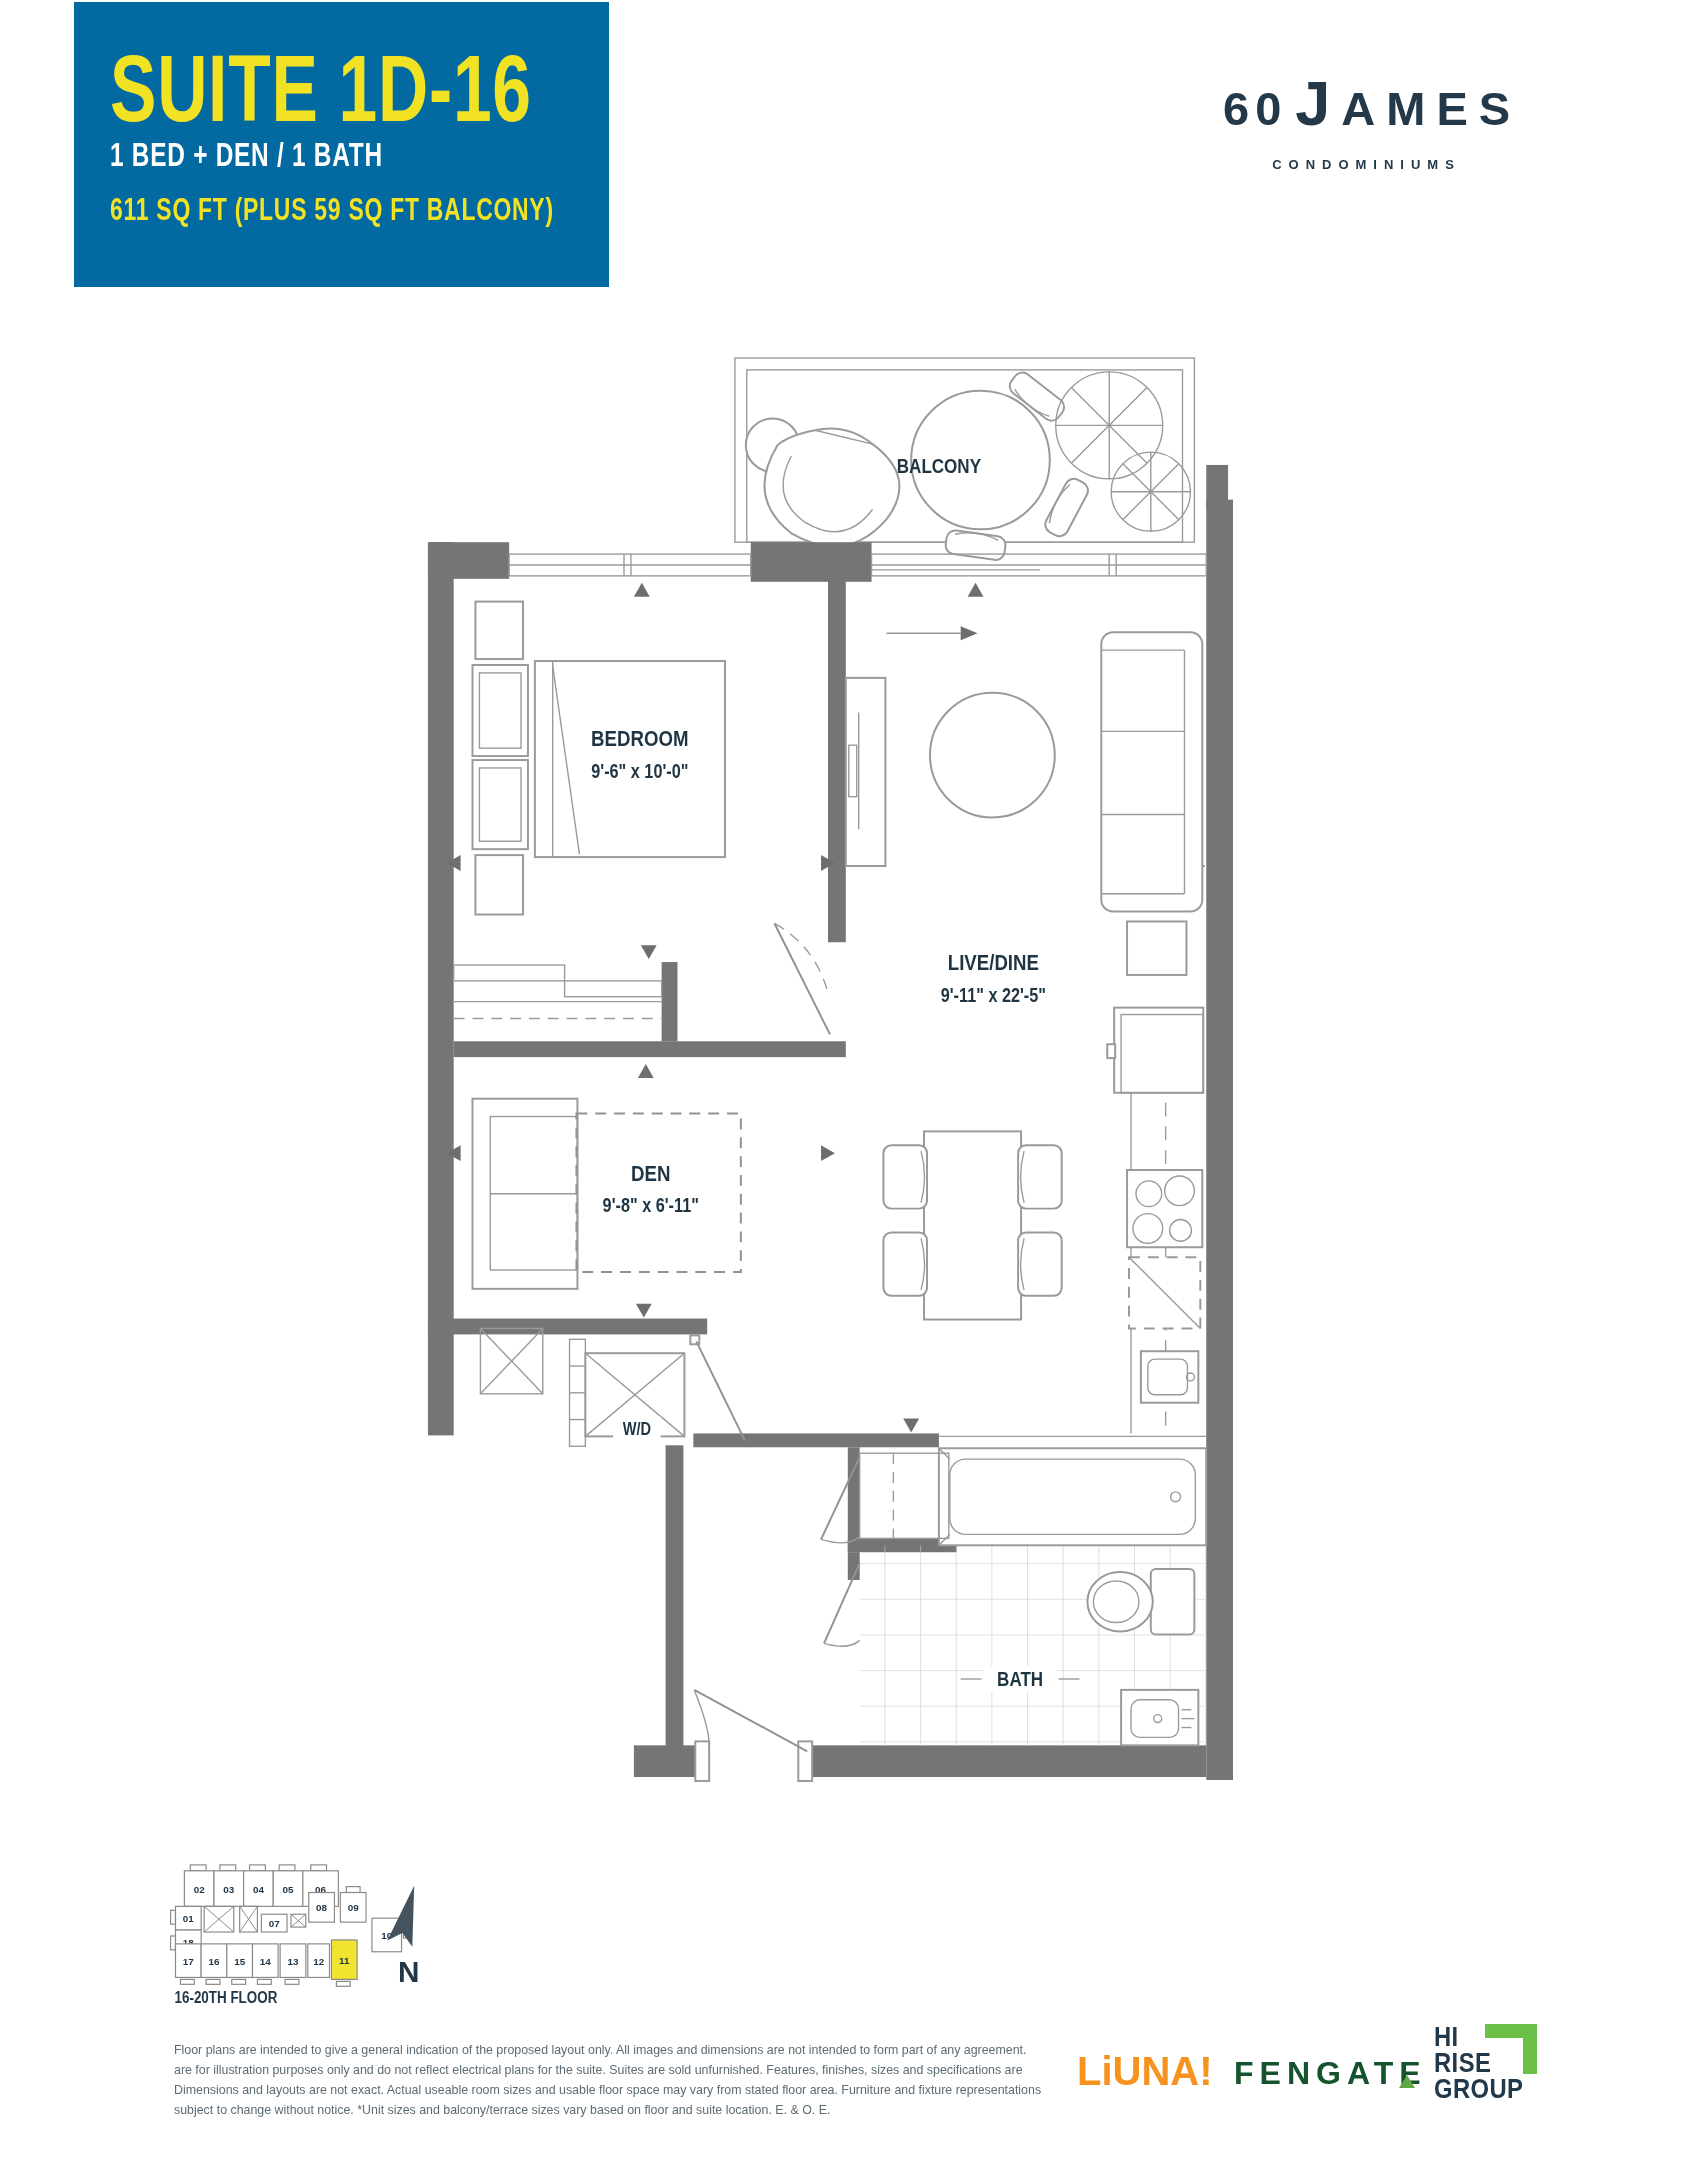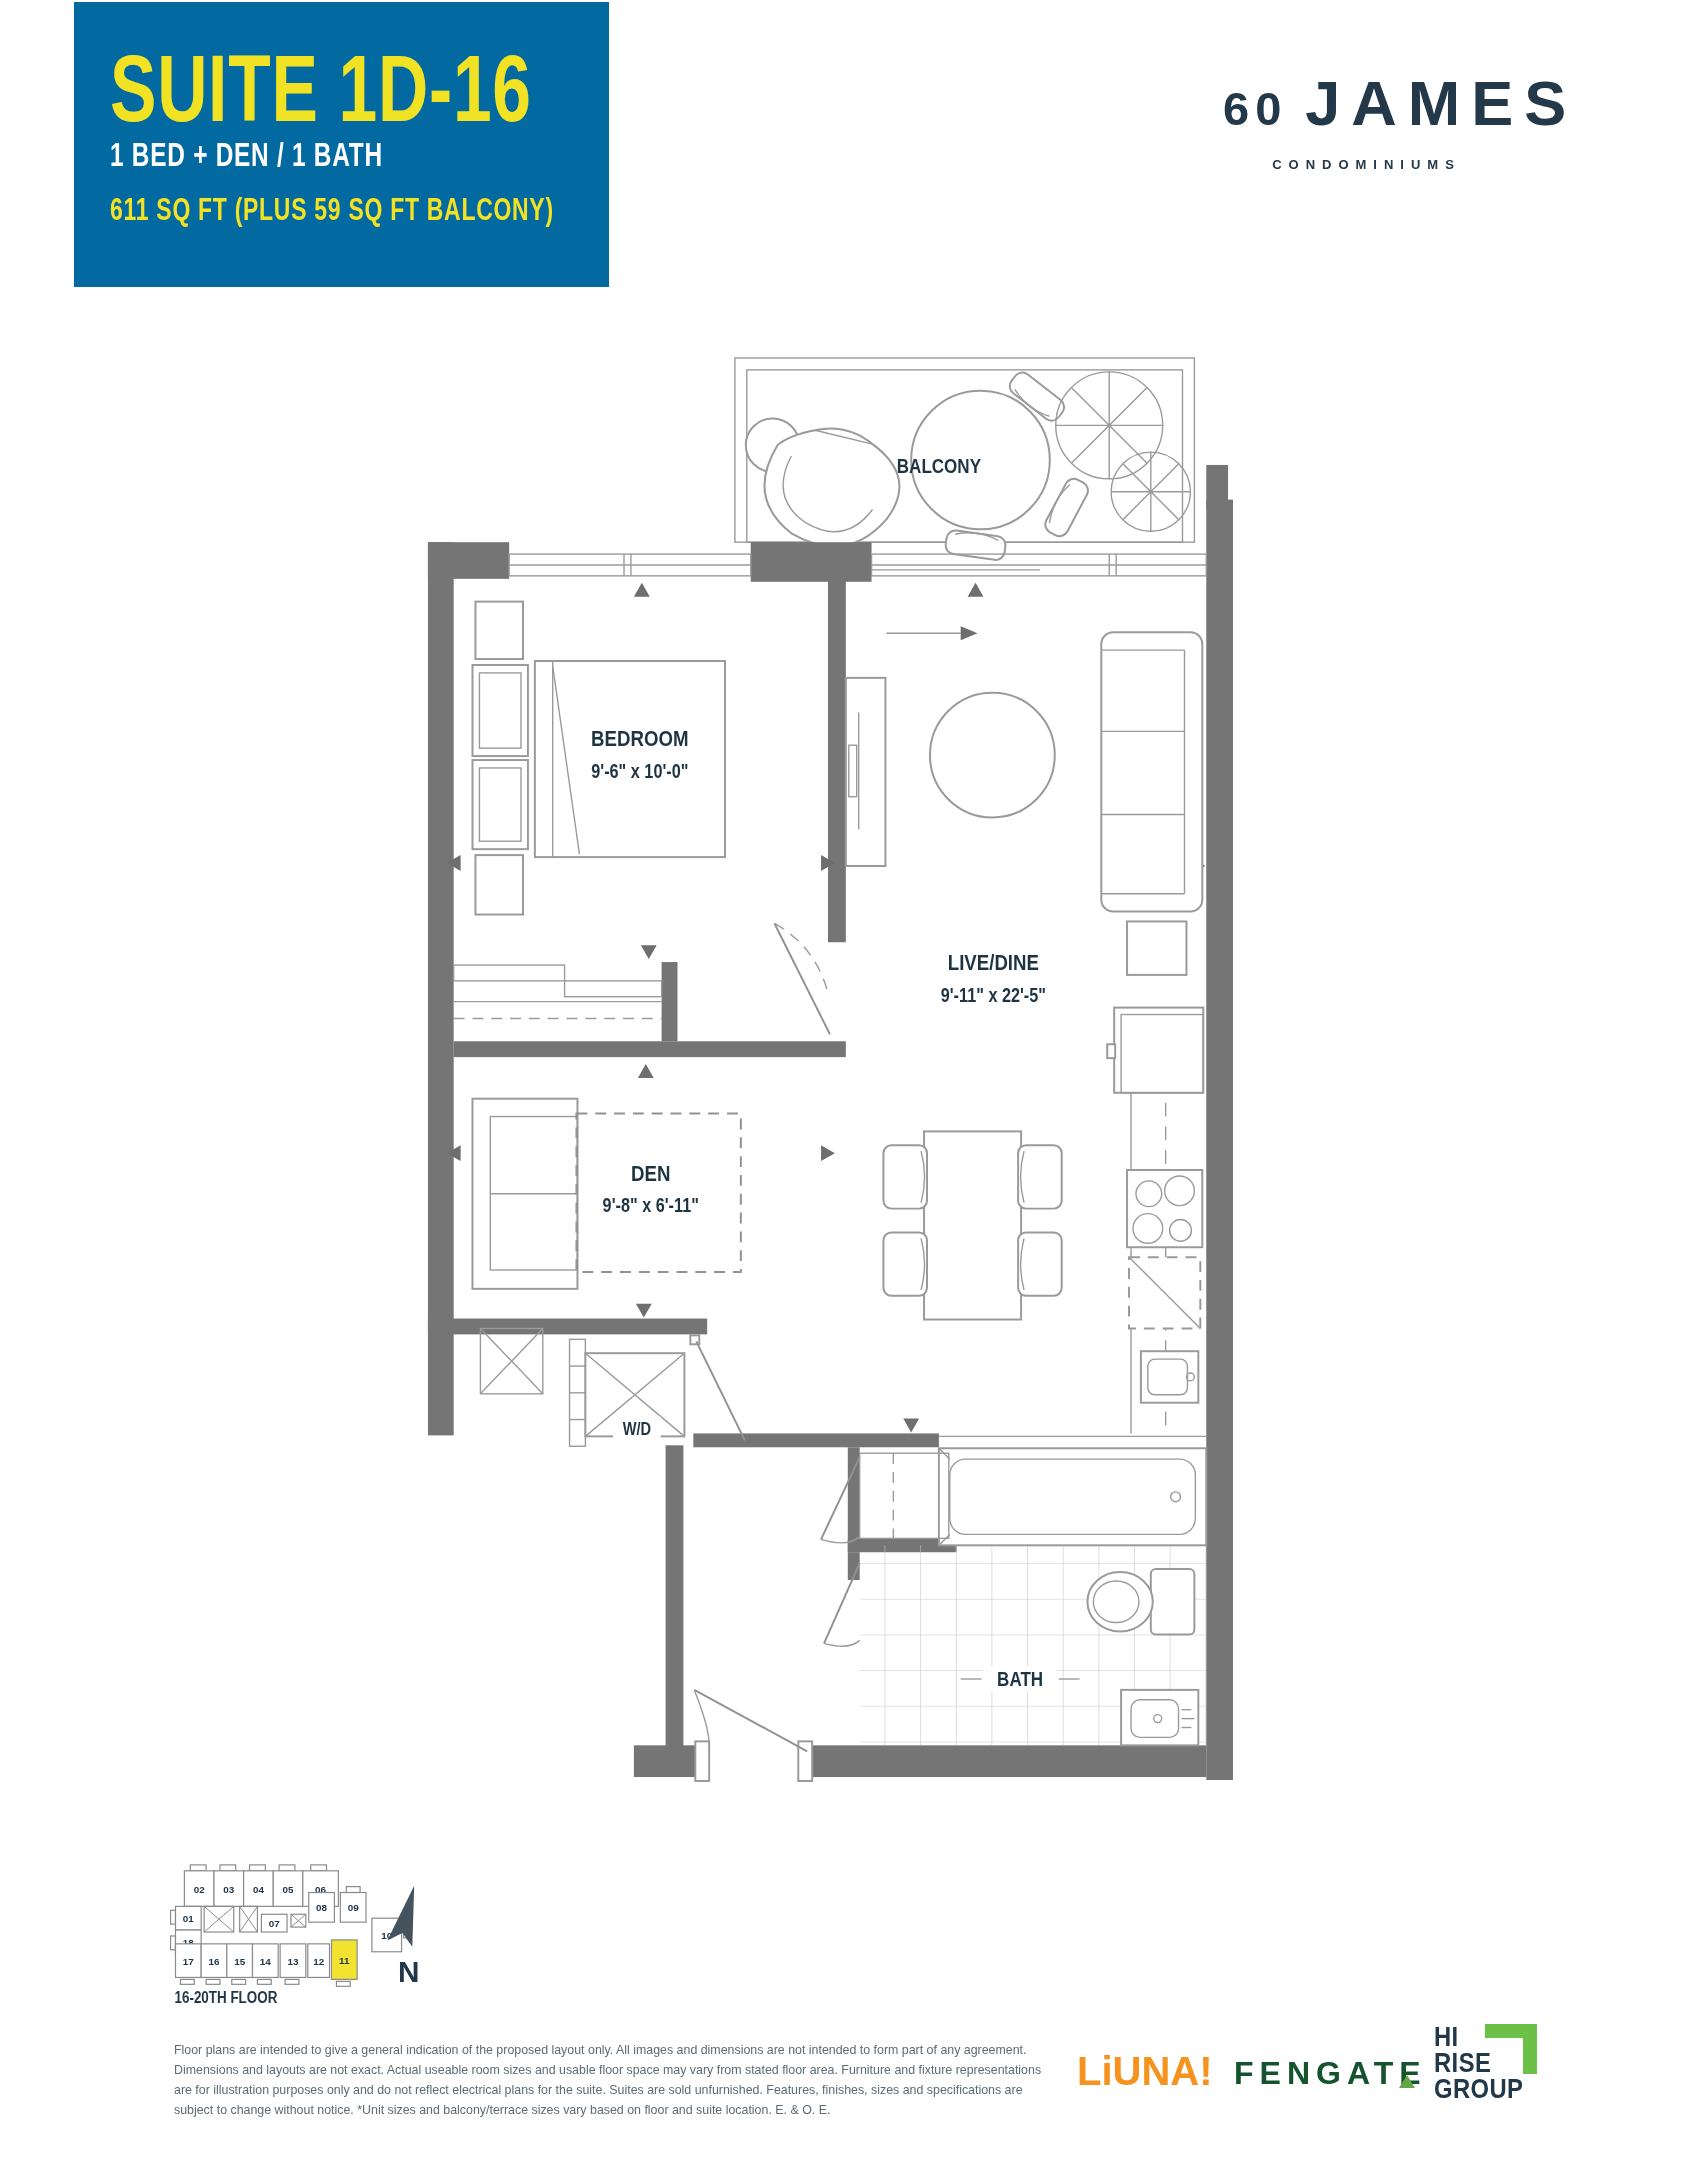--- a/index.html
+++ b/index.html
@@ -9,21 +9,21 @@
   .hdr{position:absolute;left:74px;top:2px;width:535px;height:285px;background:#0369a1;}
   .hdr-inner{position:absolute;left:36px;top:40px;}
   .cond{display:inline-block;transform:scaleX(.74);transform-origin:left center;white-space:nowrap;}
   .suite-title{font-size:94px;font-weight:bold;color:#F2E224;letter-spacing:1px;line-height:1.0;}
   .suite-config{font-size:33px;font-weight:bold;color:#ffffff;letter-spacing:1px;}
   .suite-area{font-size:31px;font-weight:bold;color:#F2E224;margin-top:18px;letter-spacing:1px;}
   
   .brand{position:absolute;left:1223px;top:67px;width:287px;text-align:center;color:#233849;}
   .brand-top{white-space:nowrap;font-weight:bold;}
   .brand-num{font-size:47px;letter-spacing:6px;vertical-align:baseline;}
-  .brand-name{display:inline-block;font-size:63px;letter-spacing:11px;margin-left:18px;}
+  .brand-name{display:inline-block;font-size:47px;letter-spacing:11px;margin-left:8px;}
   .brand-name::first-letter{font-size:63px;}
   .brand-sub{font-size:13px;font-weight:bold;letter-spacing:7px;margin-top:18px;}
   
   .plan{position:absolute;left:421px;top:351px;}
   .wall{fill:#757575;stroke:none;}
   .ln{fill:none;stroke:#929292;stroke-width:2;}
   .lnt{fill:none;stroke:#9a9a9a;stroke-width:1.4;}
   .furn{fill:#ffffff;stroke:#9a9a9a;stroke-width:2;}
   .dash{stroke-dasharray:11 8;}
   .dash2{stroke-dasharray:14 10;}
@@ -419,22 +419,22 @@
     </g>
   </svg>
 
   <svg class="north" width="46" height="107" viewBox="0 0 46 108">
     <polygon points="23,2 36,62 23,51 10,62" fill="#44535E" transform="rotate(14 23 32)"></polygon>
     <text x="14" y="100" font-family="Liberation Sans, sans-serif" font-weight="bold" font-size="30" fill="#22384A">N</text>
   </svg>
 
   <div class="disc">
     <div>Floor plans are intended to give a general indication of the proposed layout only. All images and dimensions are not intended to form part of any agreement.</div>
+    <div>are for illustration purposes only and do not reflect electrical plans for the suite. Suites are sold unfurnished. Features, finishes, sizes and specifications are</div>
     <div>Dimensions and layouts are not exact. Actual useable room sizes and usable floor space may vary from stated floor area. Furniture and fixture representations</div>
-    <div>are for illustration purposes only and do not reflect electrical plans for the suite. Suites are sold unfurnished. Features, finishes, sizes and specifications are</div>
     <div>subject to change without notice. *Unit sizes and balcony/terrace sizes vary based on floor and suite location. E. &amp; O. E.</div>
   </div>
 
   <div class="logo-liuna">
     <span>LiUNA!</span>
   </div>
   <div class="logo-fengate">
     <span>FENGATE</span>
     <span class="tri"></span>
   </div>

